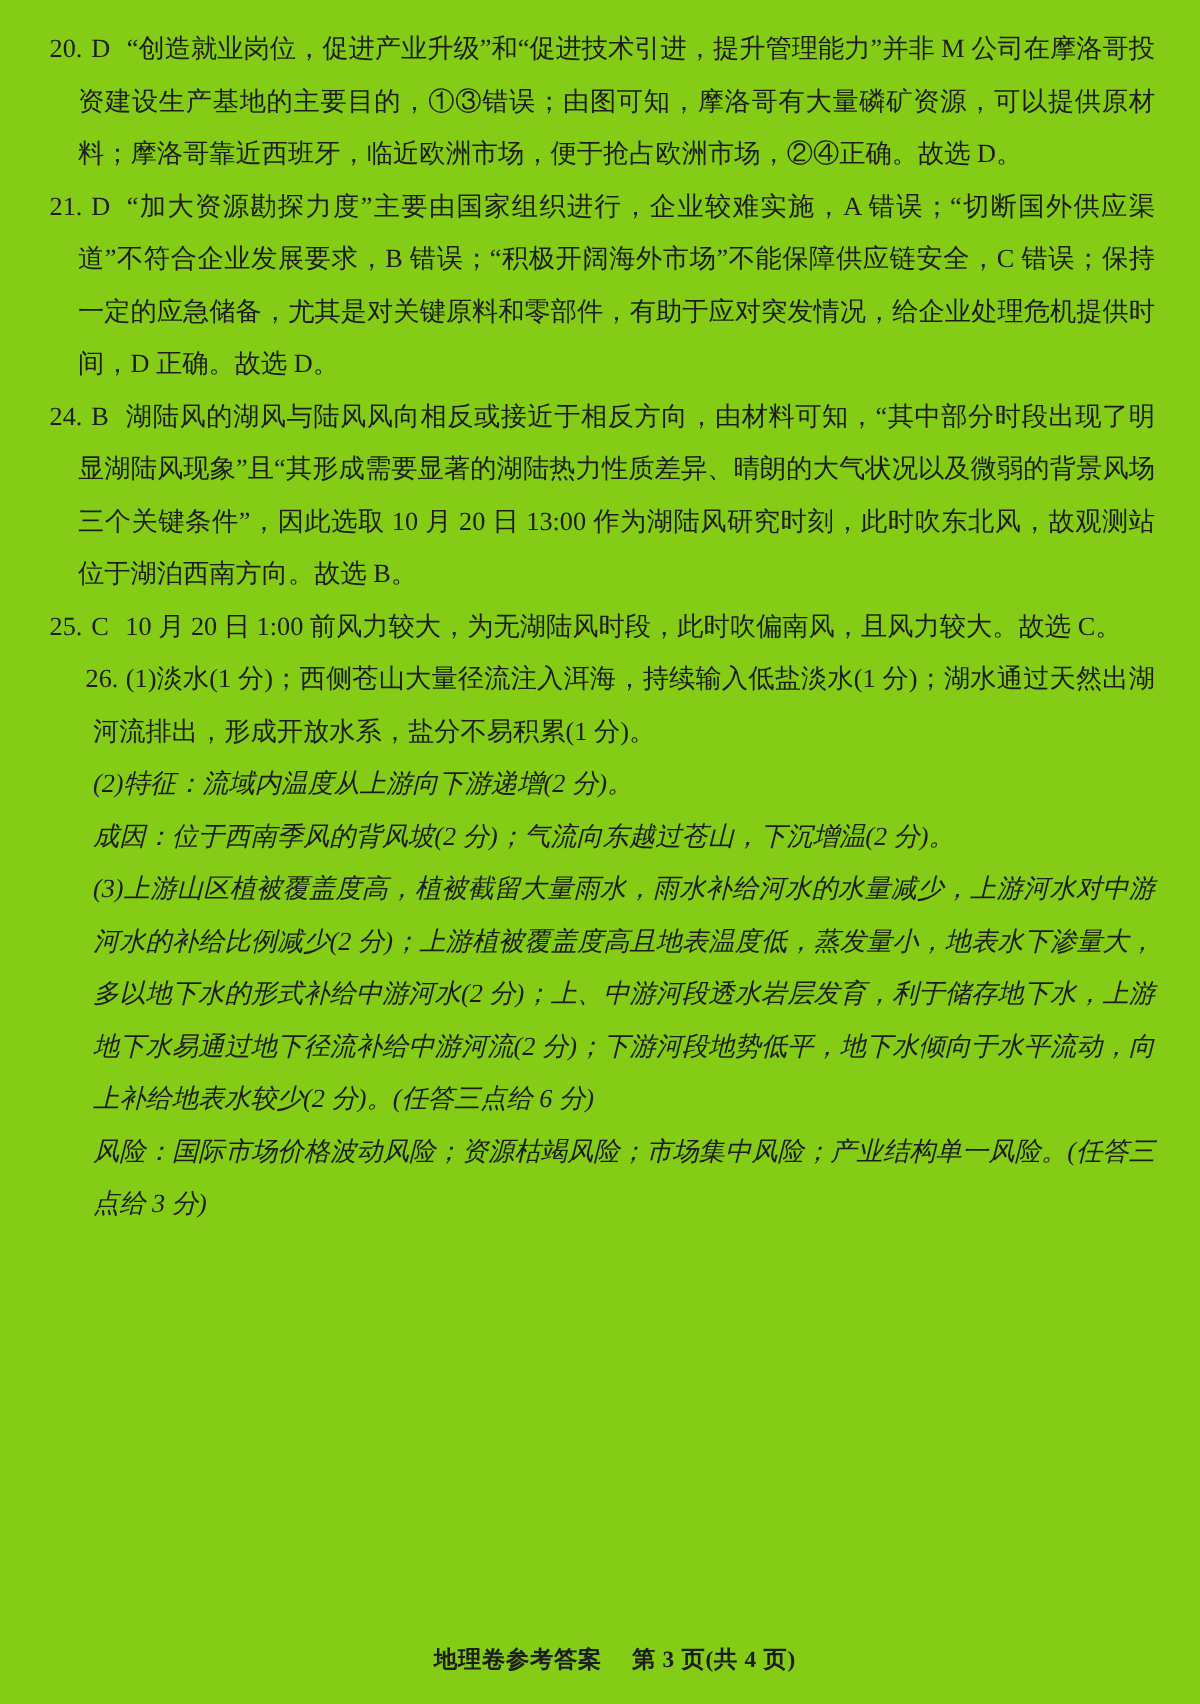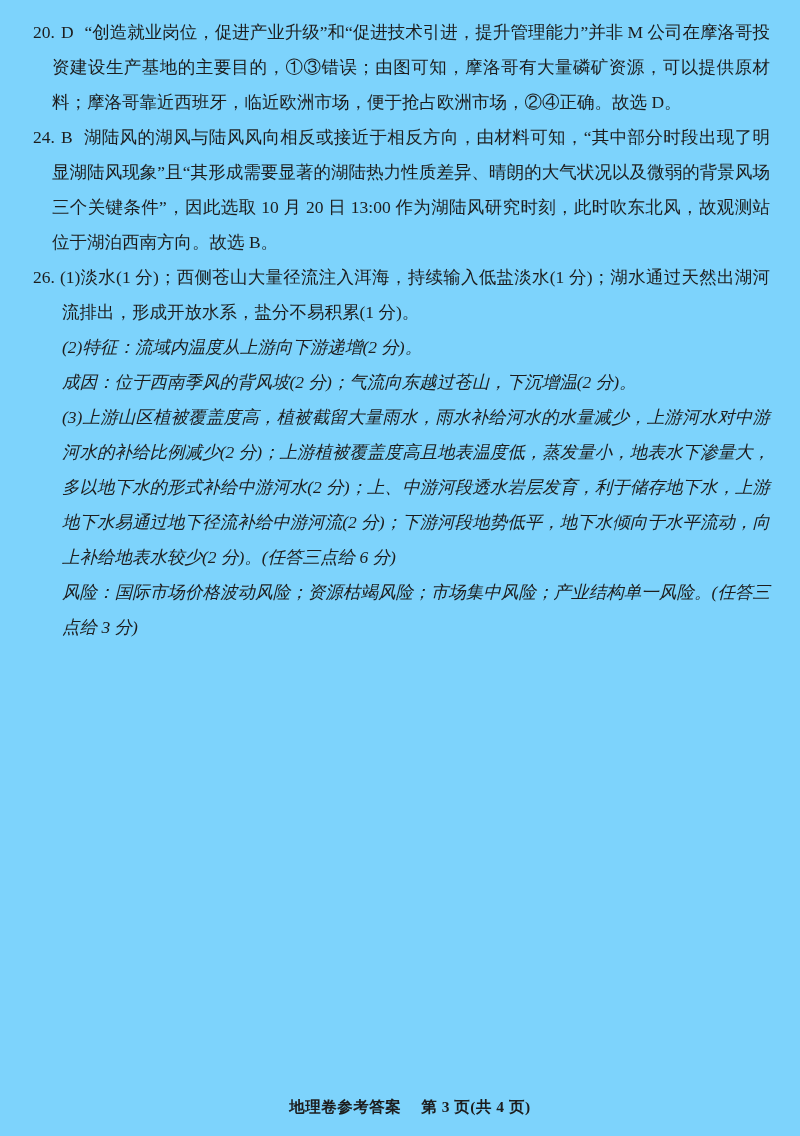--- a/index.html
+++ b/index.html
@@ -2,60 +2,62 @@
 <html><head>
 <meta charset="utf-8">
 <style>
   html, body { margin: 0; padding: 0; }
   body { background: #e9e9e9; }
   .page {
     position: relative;
     width: 800px;
     height: 1136px;
     margin: 0 auto;
-    background: #7dd3fc;
+    background: #84cc16;
     box-sizing: border-box;
     padding: 15px 30px 0 33px;
     font-family: "Liberation Serif", "DejaVu Serif", serif;
     font-size: 17.5px;
     line-height: 35px;
     color: #1d1d1d;
     text-align: justify;
     overflow: hidden;
   }
   .ans { padding-left: 19px; text-indent: -19px; margin: 0; }
   .ans.deep { padding-left: 29px; text-indent: -29px; }
   .para { padding-left: 29px; text-indent: 0; margin: 0; font-style: italic; }
   .num { white-space: nowrap; }
   .letter { margin: 0 11px 0 6px; }
-  .deep .num { margin-right: 5px; }
+  .deep .num { margin-right: 5px; margin-left: 24px; }
   .footer {
     position: absolute;
     left: 0; right: 0; bottom: 12px;
     text-align: center;
     font-weight: bold;
     font-size: 15.5px;
     letter-spacing: 0.5px;
     text-indent: 0;
     padding-left: 20px;
   }
   .footer .gap { display: inline-block; width: 20px; }
 </style>
 </head>
 <body>
 
 <div class="page">
 
   <div class="ans"><span class="num">20.</span><span class="letter">D</span><span>“创造就业岗位，促进产业升级”和“促进技术引进，提升管理能力”并非 M 公司在摩洛哥投资建设生产基地的主要目的，①③错误；由图可知，摩洛哥有大量磷矿资源，可以提供原材料；摩洛哥靠近西班牙，临近欧洲市场，便于抢占欧洲市场，②④正确。故选 D。</span></div>
 
+  <div class="ans"><span class="num">21.</span><span class="letter">D</span><span>“加大资源勘探力度”主要由国家组织进行，企业较难实施，A 错误；“切断国外供应渠道”不符合企业发展要求，B 错误；“积极开阔海外市场”不能保障供应链安全，C 错误；保持一定的应急储备，尤其是对关键原料和零部件，有助于应对突发情况，给企业处理危机提供时间，D 正确。故选 D。</span></div>
 
 
 
   <div class="ans"><span class="num">24.</span><span class="letter">B</span><span>湖陆风的湖风与陆风风向相反或接近于相反方向，由材料可知，“其中部分时段出现了明显湖陆风现象”且“其形成需要显著的湖陆热力性质差异、晴朗的大气状况以及微弱的背景风场三个关键条件”，因此选取 10 月 20 日 13:00 作为湖陆风研究时刻，此时吹东北风，故观测站位于湖泊西南方向。故选 B。</span></div>
 
+  <div class="ans"><span class="num">25.</span><span class="letter">C</span><span>10 月 20 日 1:00 前风力较大，为无湖陆风时段，此时吹偏南风，且风力较大。故选 C。</span></div>
 
   <div class="ans deep"><span class="num">26.</span><span>(1)淡水(1 分)；西侧苍山大量径流注入洱海，持续输入低盐淡水(1 分)；湖水通过天然出湖河流排出，形成开放水系，盐分不易积累(1 分)。</span></div>
   <div class="para">(2)特征：流域内温度从上游向下游递增(2 分)。</div>
   <div class="para">成因：位于西南季风的背风坡(2 分)；气流向东越过苍山，下沉增温(2 分)。</div>
   <div class="para">(3)上游山区植被覆盖度高，植被截留大量雨水，雨水补给河水的水量减少，上游河水对中游河水的补给比例减少(2 分)；上游植被覆盖度高且地表温度低，蒸发量小，地表水下渗量大，多以地下水的形式补给中游河水(2 分)；上、中游河段透水岩层发育，利于储存地下水，上游地下水易通过地下径流补给中游河流(2 分)；下游河段地势低平，地下水倾向于水平流动，向上补给地表水较少(2 分)。(任答三点给 6 分)</div>
 
   <div class="para">风险：国际市场价格波动风险；资源枯竭风险；市场集中风险；产业结构单一风险。(任答三点给 3 分)</div>
 
   <div class="footer">
     <span>地理卷参考答案</span><span class="gap"></span><span>第 3 页(共 4 页)</span>

